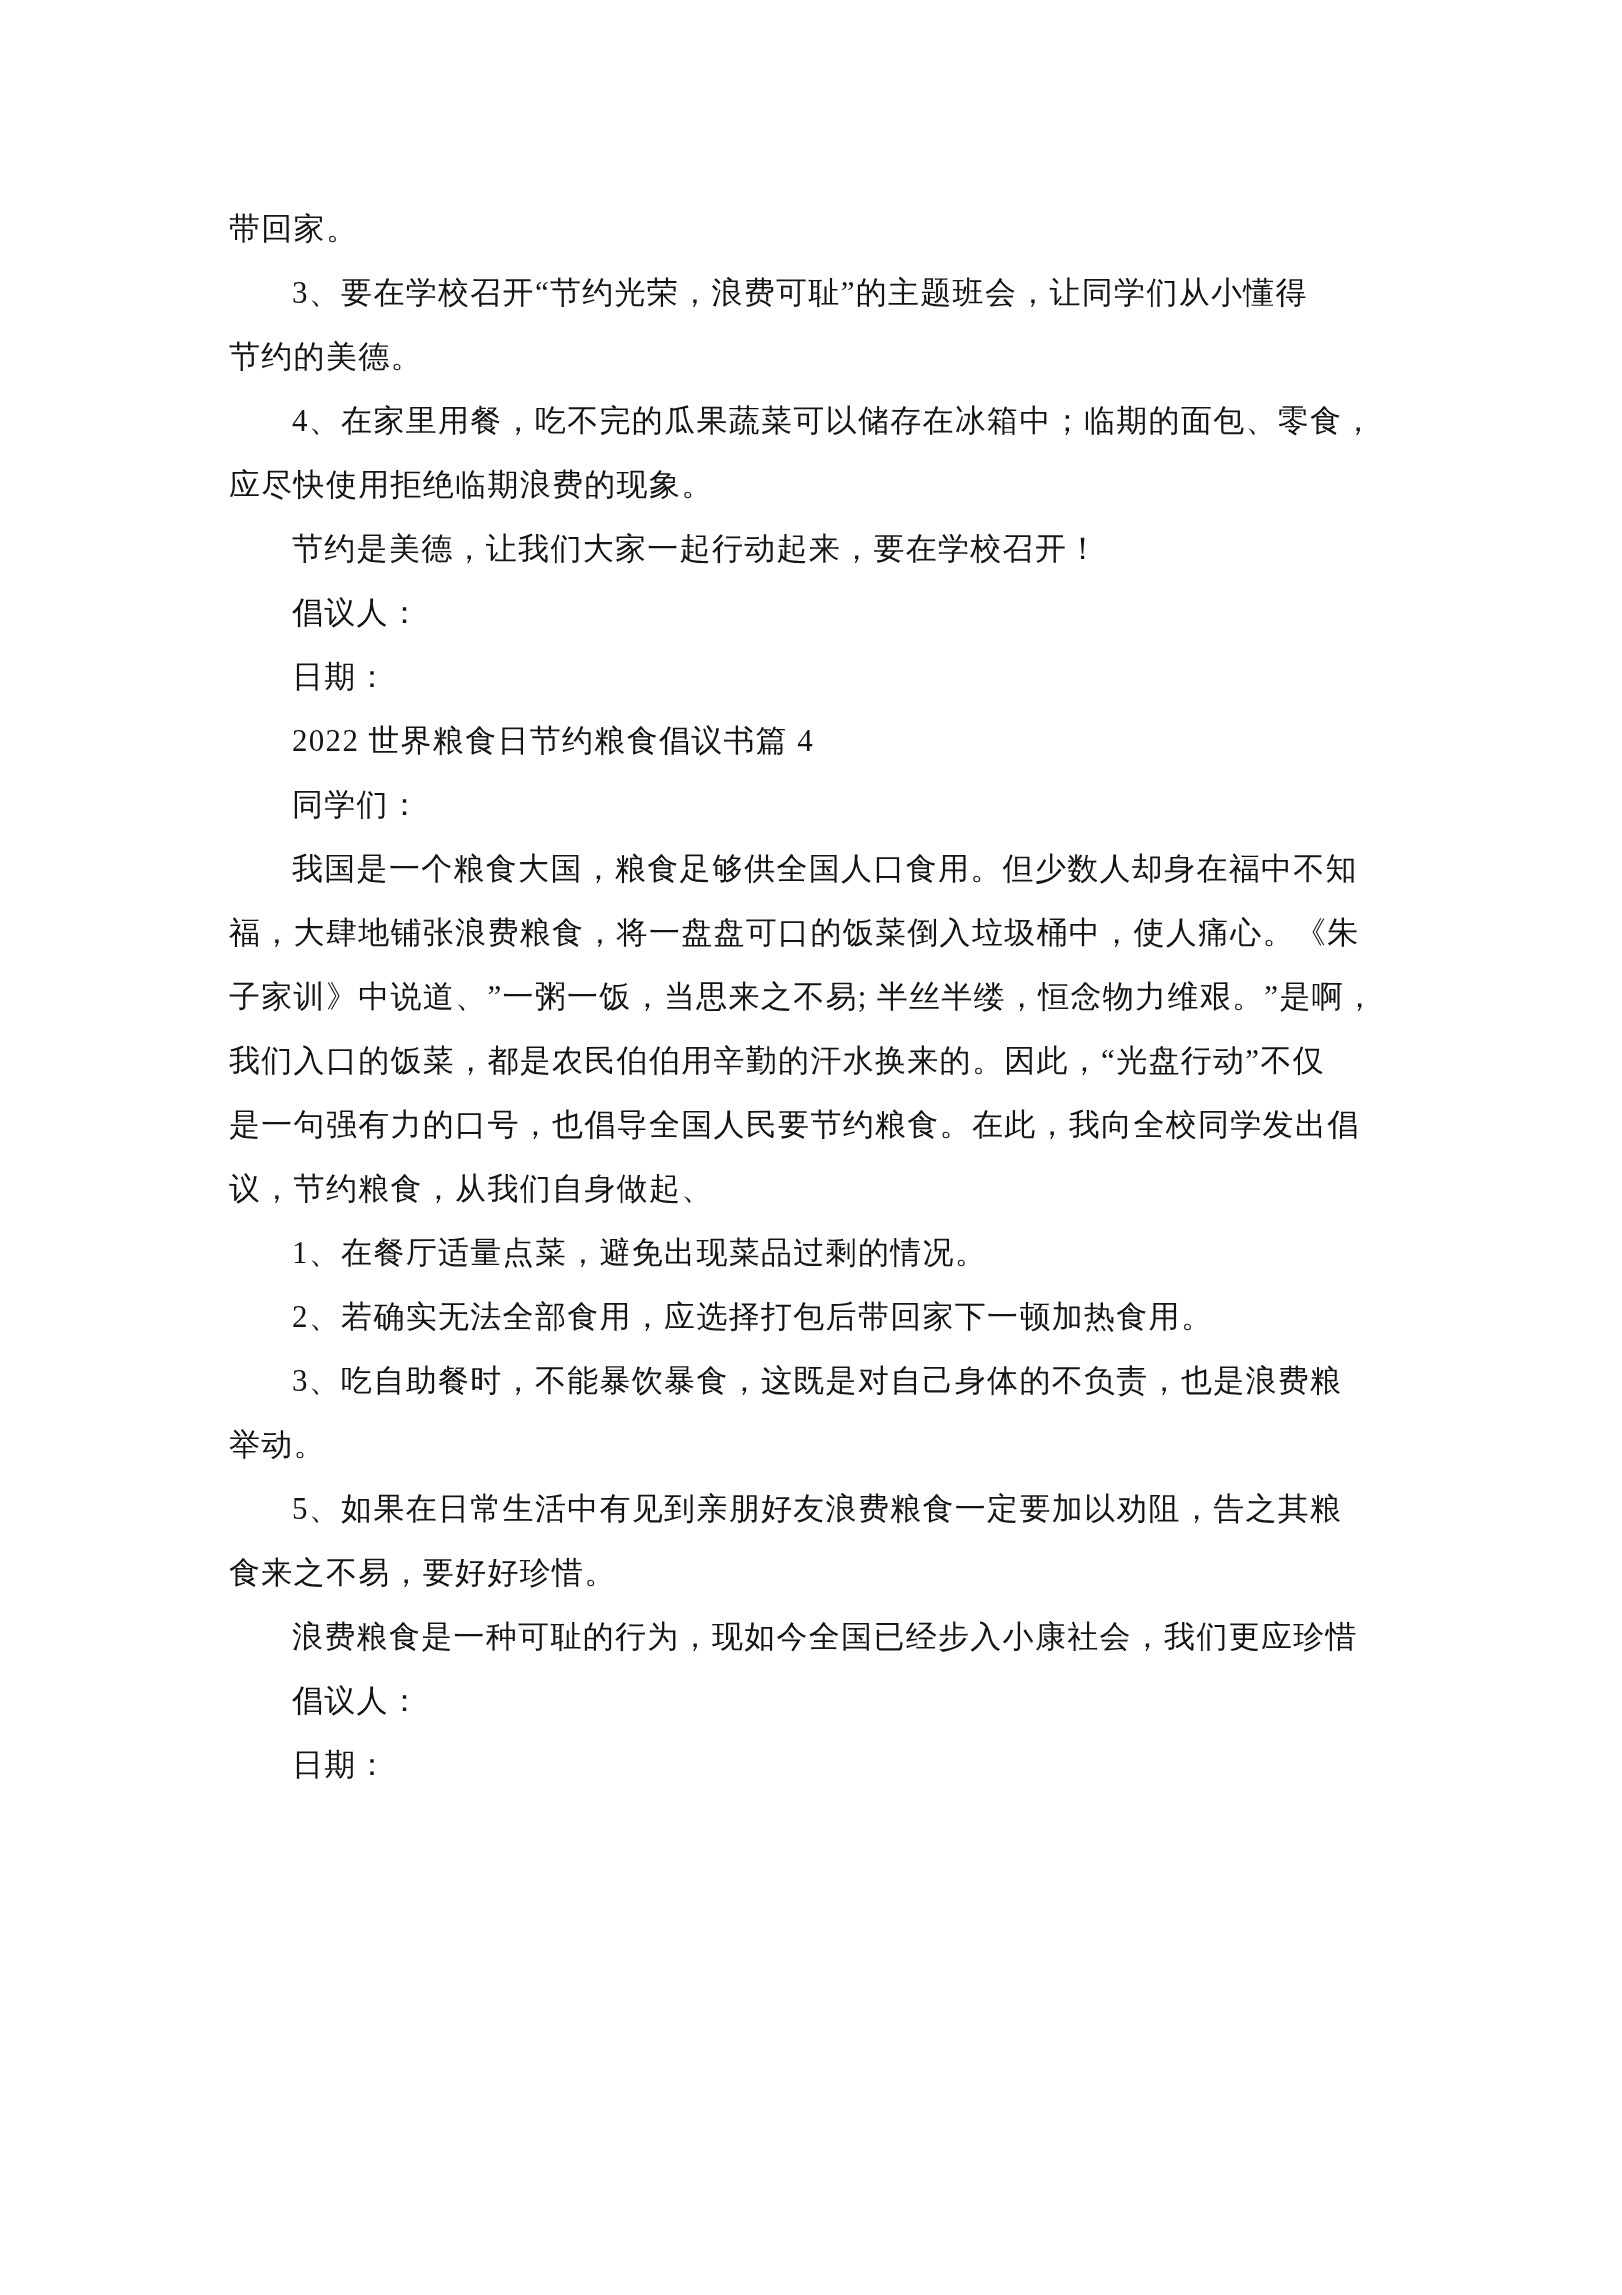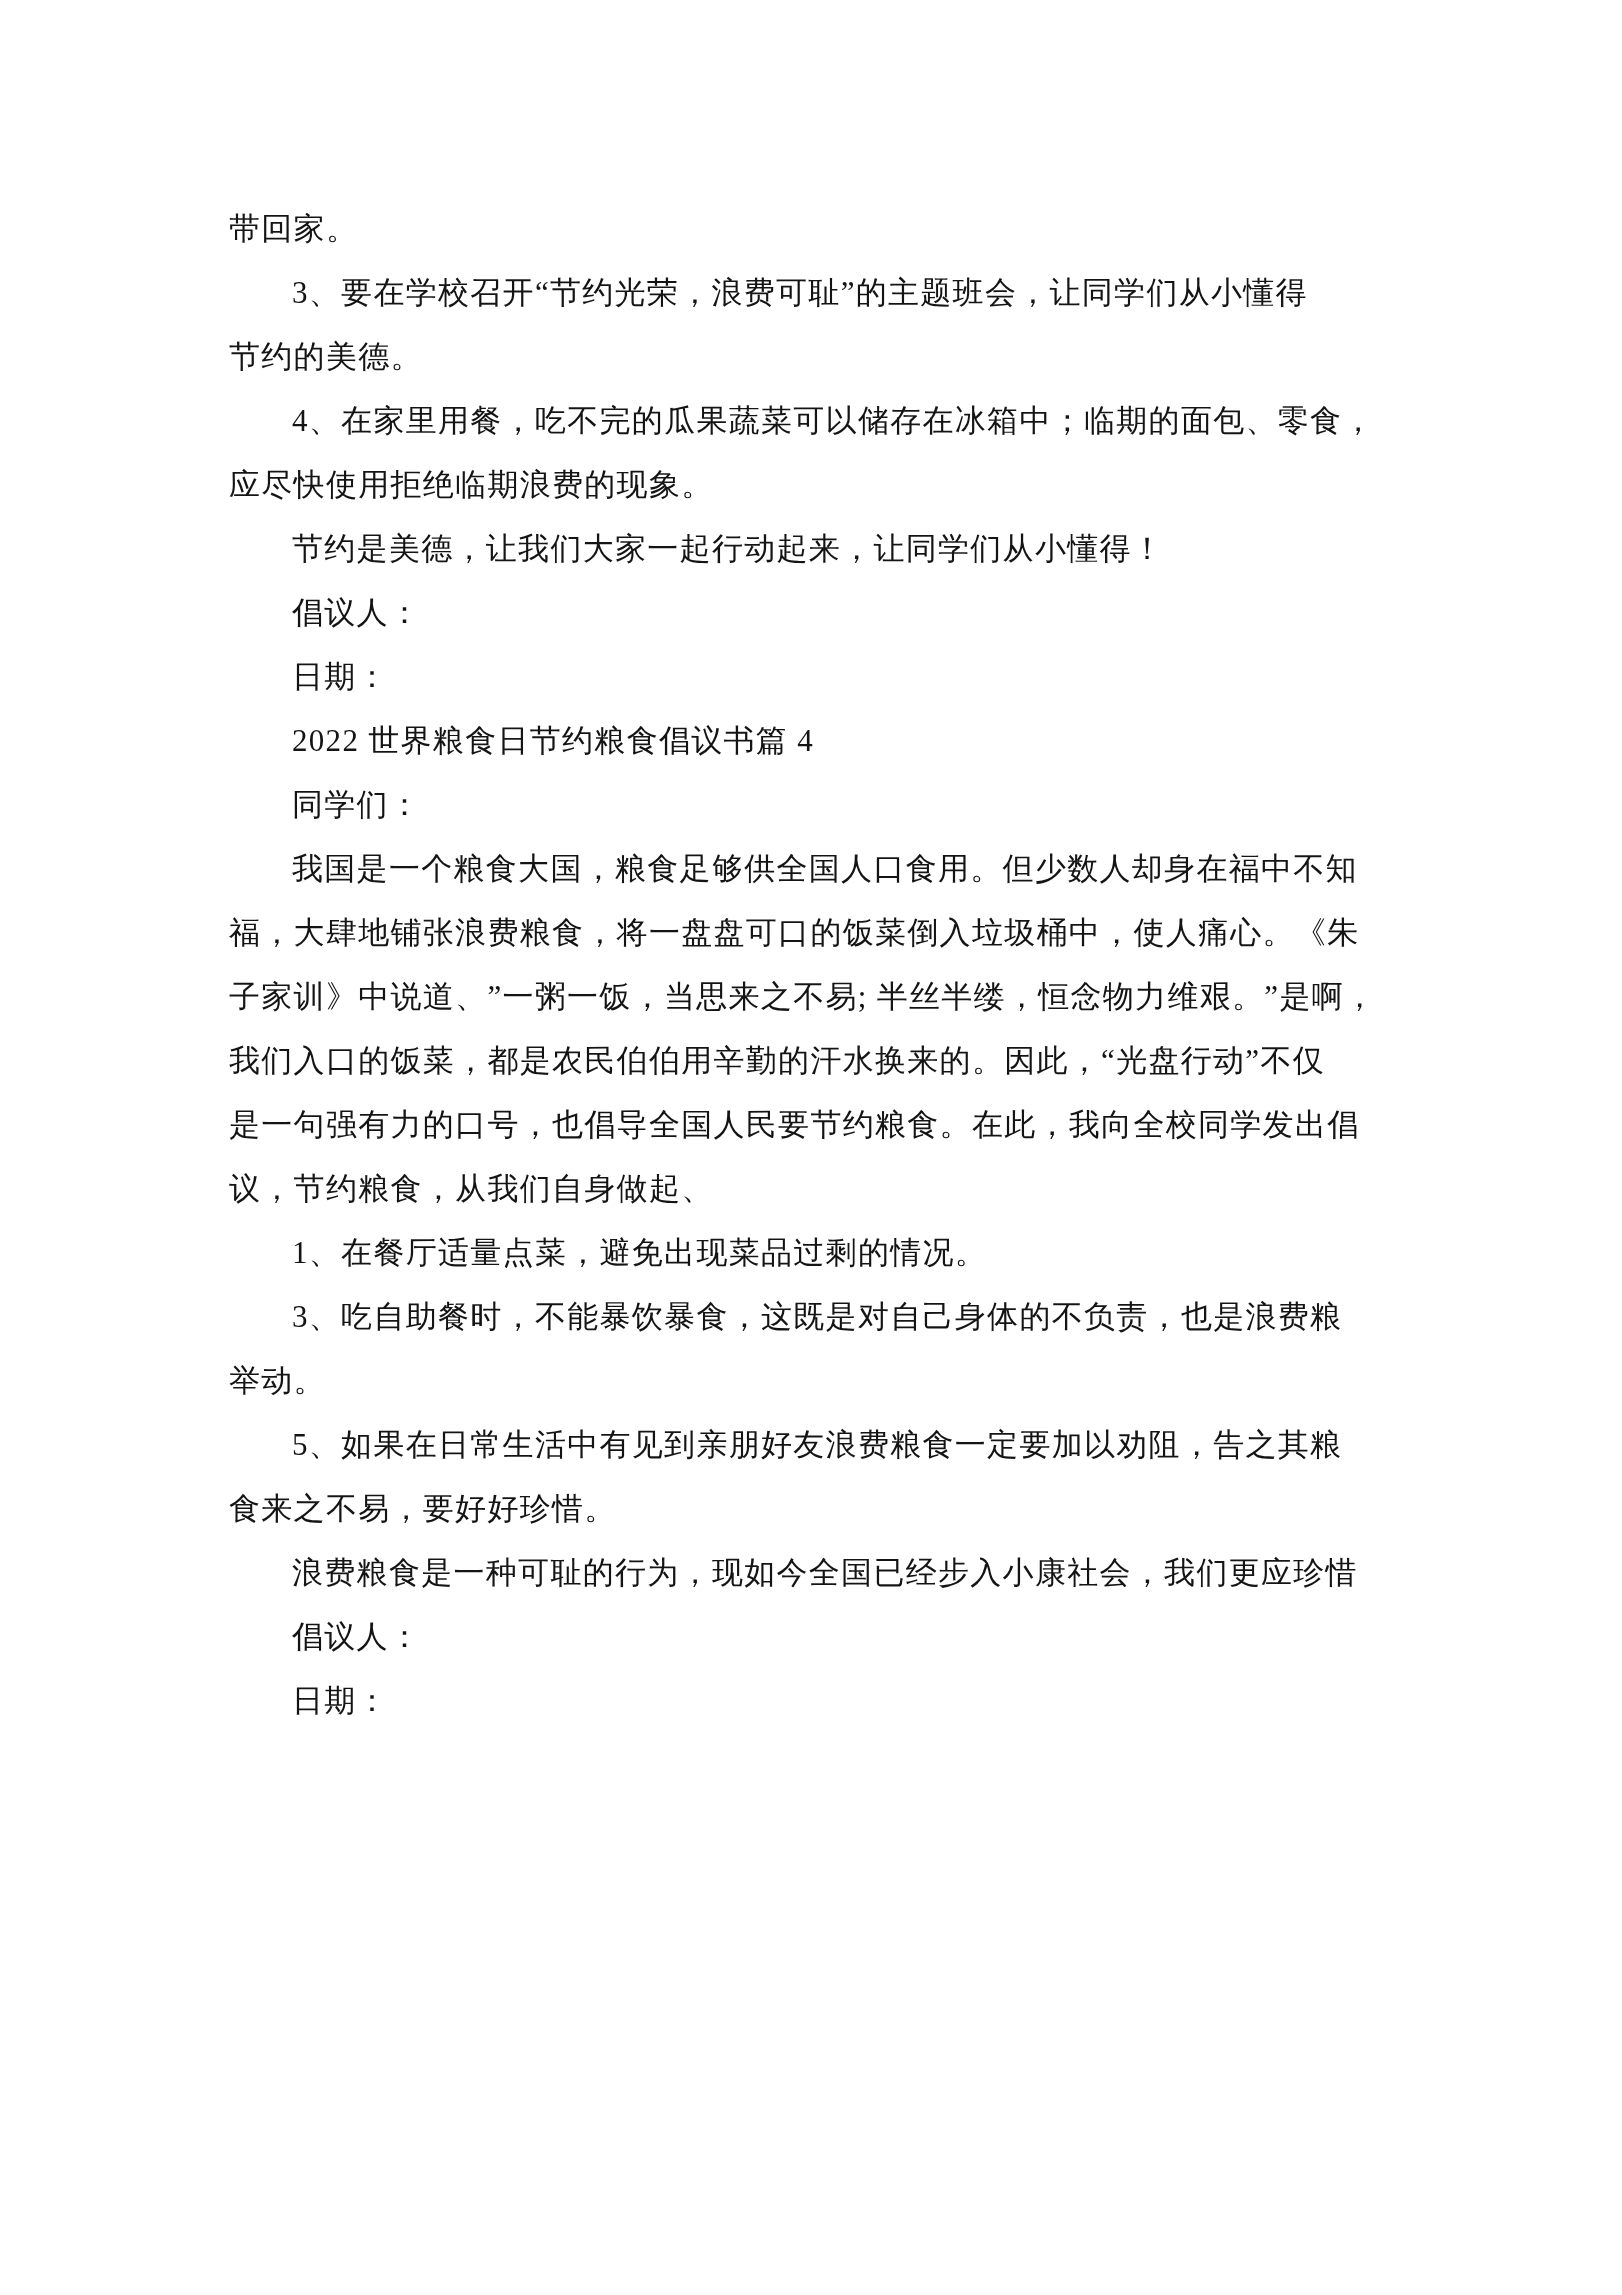--- a/index.html
+++ b/index.html
@@ -37,32 +37,33 @@
 </head>
 <body>
 
 <div class="page">
   <div class="text-block">
     <div class="line">带回家。</div>
     <div class="line indent">3、要在学校召开“节约光荣，浪费可耻”的主题班会，让同学们从小懂得</div>
     <div class="line">节约的美德。</div>
     <div class="line indent">4、在家里用餐，吃不完的瓜果蔬菜可以储存在冰箱中；临期的面包、零食，</div>
     <div class="line">应尽快使用拒绝临期浪费的现象。</div>
-    <div class="line indent">节约是美德，让我们大家一起行动起来，让同学们从小懂得！</div>
+    <div class="line indent">节约是美德，让我们大家一起行动起来，要在学校召开！</div>
     <div class="line indent">倡议人：</div>
     <div class="line indent">日期：</div>
     <div class="line indent">2022 世界粮食日节约粮食倡议书篇 4</div>
     <div class="line indent">同学们：</div>
     <div class="line indent">我国是一个粮食大国，粮食足够供全国人口食用。但少数人却身在福中不知</div>
     <div class="line">福，大肆地铺张浪费粮食，将一盘盘可口的饭菜倒入垃圾桶中，使人痛心。《朱</div>
     <div class="line">子家训》中说道、”一粥一饭，当思来之不易; 半丝半缕，恒念物力维艰。”是啊，</div>
     <div class="line">我们入口的饭菜，都是农民伯伯用辛勤的汗水换来的。因此，“光盘行动”不仅</div>
     <div class="line">是一句强有力的口号，也倡导全国人民要节约粮食。在此，我向全校同学发出倡</div>
     <div class="line">议，节约粮食，从我们自身做起、</div>
     <div class="line indent">1、在餐厅适量点菜，避免出现菜品过剩的情况。</div>
+    <div class="line indent">2、若确实无法全部食用，应选择打包后带回家下一顿加热食用。</div>
     <div class="line indent">3、吃自助餐时，不能暴饮暴食，这既是对自己身体的不负责，也是浪费粮</div>
     <div class="line">举动。</div>
     <div class="line indent">5、如果在日常生活中有见到亲朋好友浪费粮食一定要加以劝阻，告之其粮</div>
     <div class="line">食来之不易，要好好珍惜。</div>
     <div class="line indent">浪费粮食是一种可耻的行为，现如今全国已经步入小康社会，我们更应珍惜</div>
     <div class="line indent">倡议人：</div>
     <div class="line indent">日期：</div>
   </div>
 </div>
 

